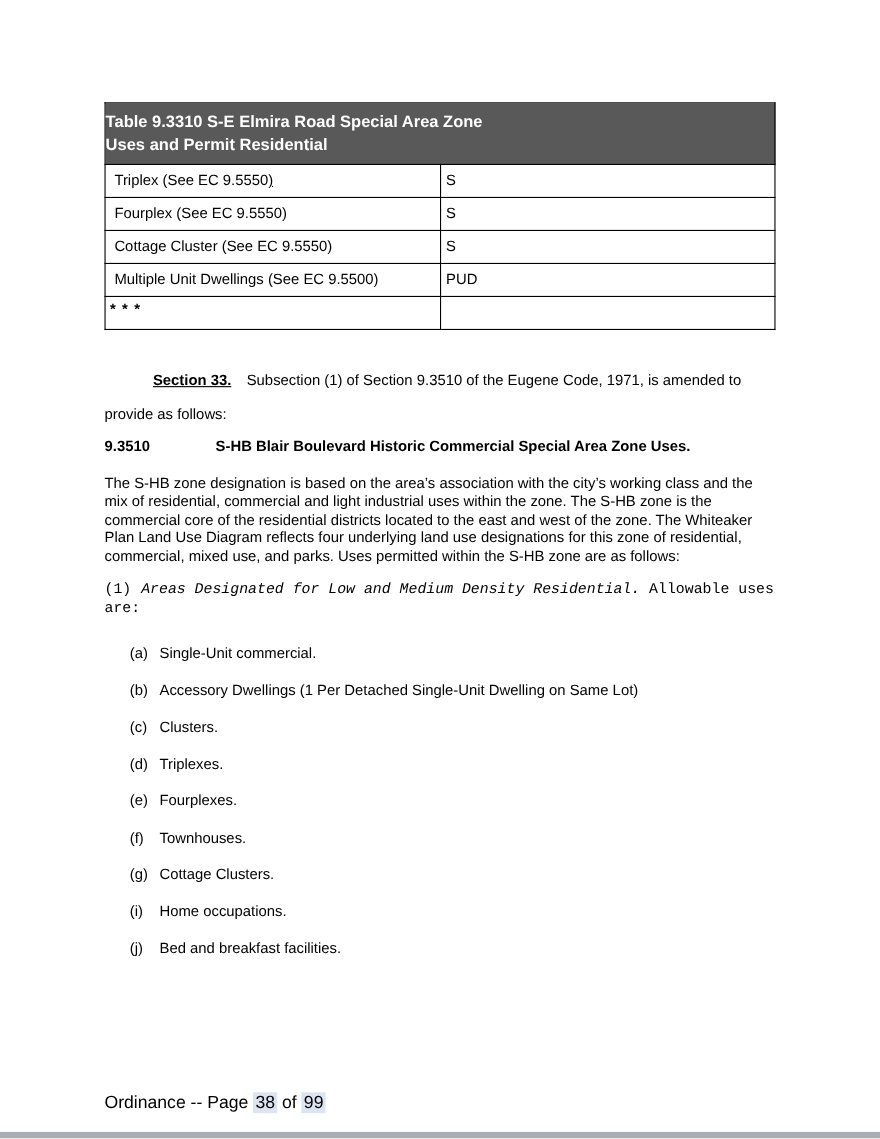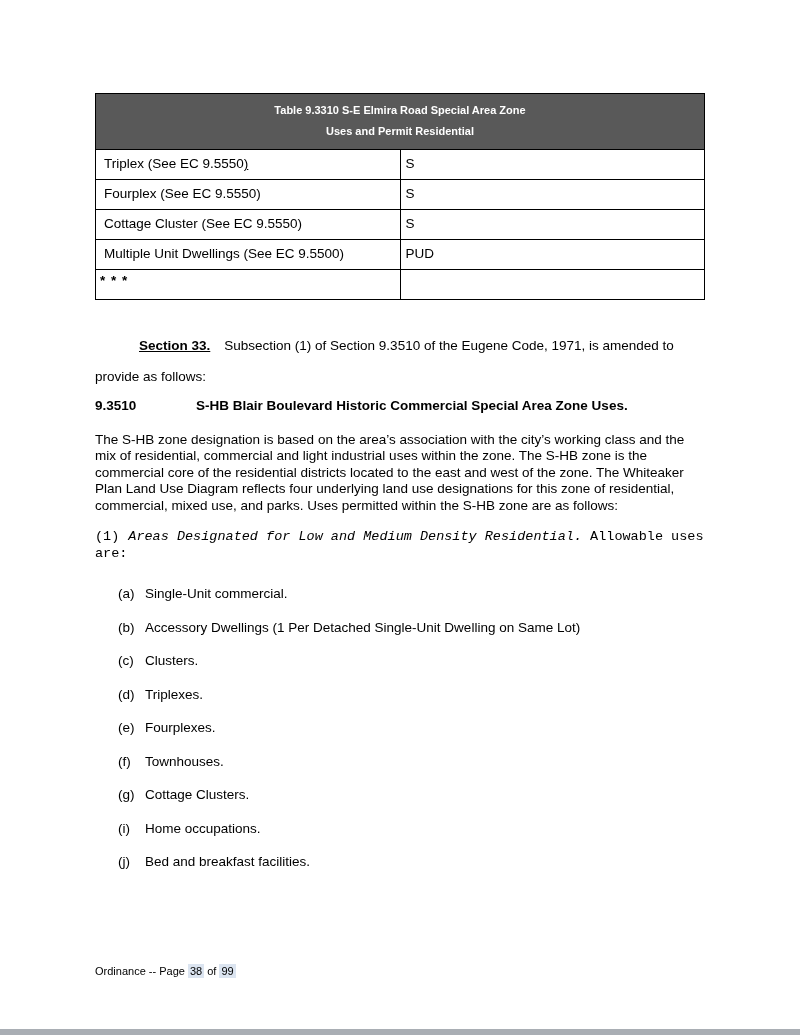--- a/index.html
+++ b/index.html
@@ -30,23 +30,23 @@
     border-collapse: collapse;
     table-layout: fixed;
   }
   table.zone th, table.zone td {
     border: 1px solid #000000;
   }
   th.title-cell {
     background: #595959;
     color: #ffffff;
     font-weight: bold;
-    font-size: 11px;
+    font-size: 15px;
     line-height: 21px;
-    text-align: center;
+    text-align: left;
     padding: 6px 0 7px 0;
   }
   td.use-cell {
     width: 417px;
     padding: 6px 8px 7px 8px;
     font-size: 13.5px;
     line-height: 16px;
     vertical-align: middle;
   }
   td.permit-cell {
@@ -104,22 +104,22 @@
     font-size: 13.5px;
     line-height: 16.5px;
   }
   .list-item .marker {
     display: inline-block;
     min-width: 27px;
   }
   .footer {
     position: absolute;
     left: 95px;
-    top: 963px;
-    font-size: 11px;
+    top: 994px;
+    font-size: 16px;
     line-height: 17px;
   }
   .field {
     background: #dbe4f0;
     padding: 1px 2px;
   }
 </style>
 </head>
 <body>
 

